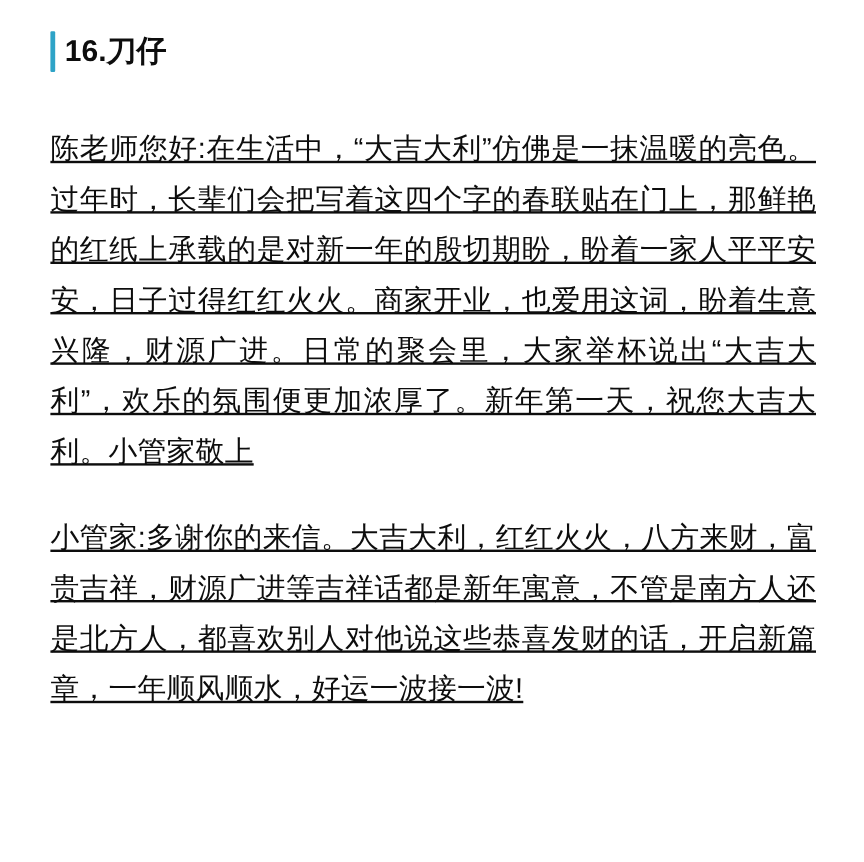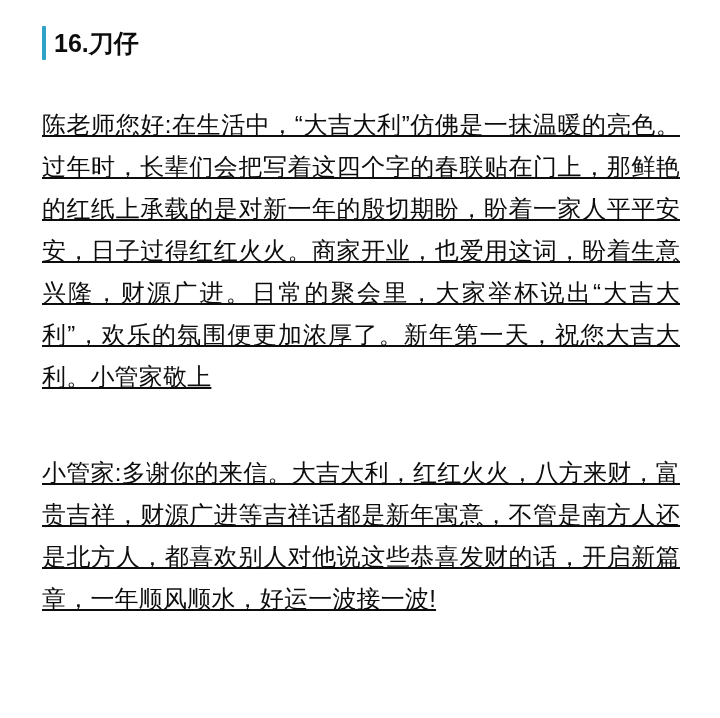--- a/index.html
+++ b/index.html
@@ -45,21 +45,21 @@
     font-size: 24px;
     line-height: 42px;
     color: #0d0d0d;
     letter-spacing: 0.2px;
     text-align: justify;
     text-justify: inter-ideograph;
     margin: 0;
     text-decoration: underline;
   }
   .para + .para {
-    margin-top: 54px;
+    margin-top: 30px;
   }
 </style>
 </head>
 <body>
 
 <div class="page">
 
   <div class="title-row">
     <div class="title-bar"></div>
     <div class="title-text">16.刀仔</div>

